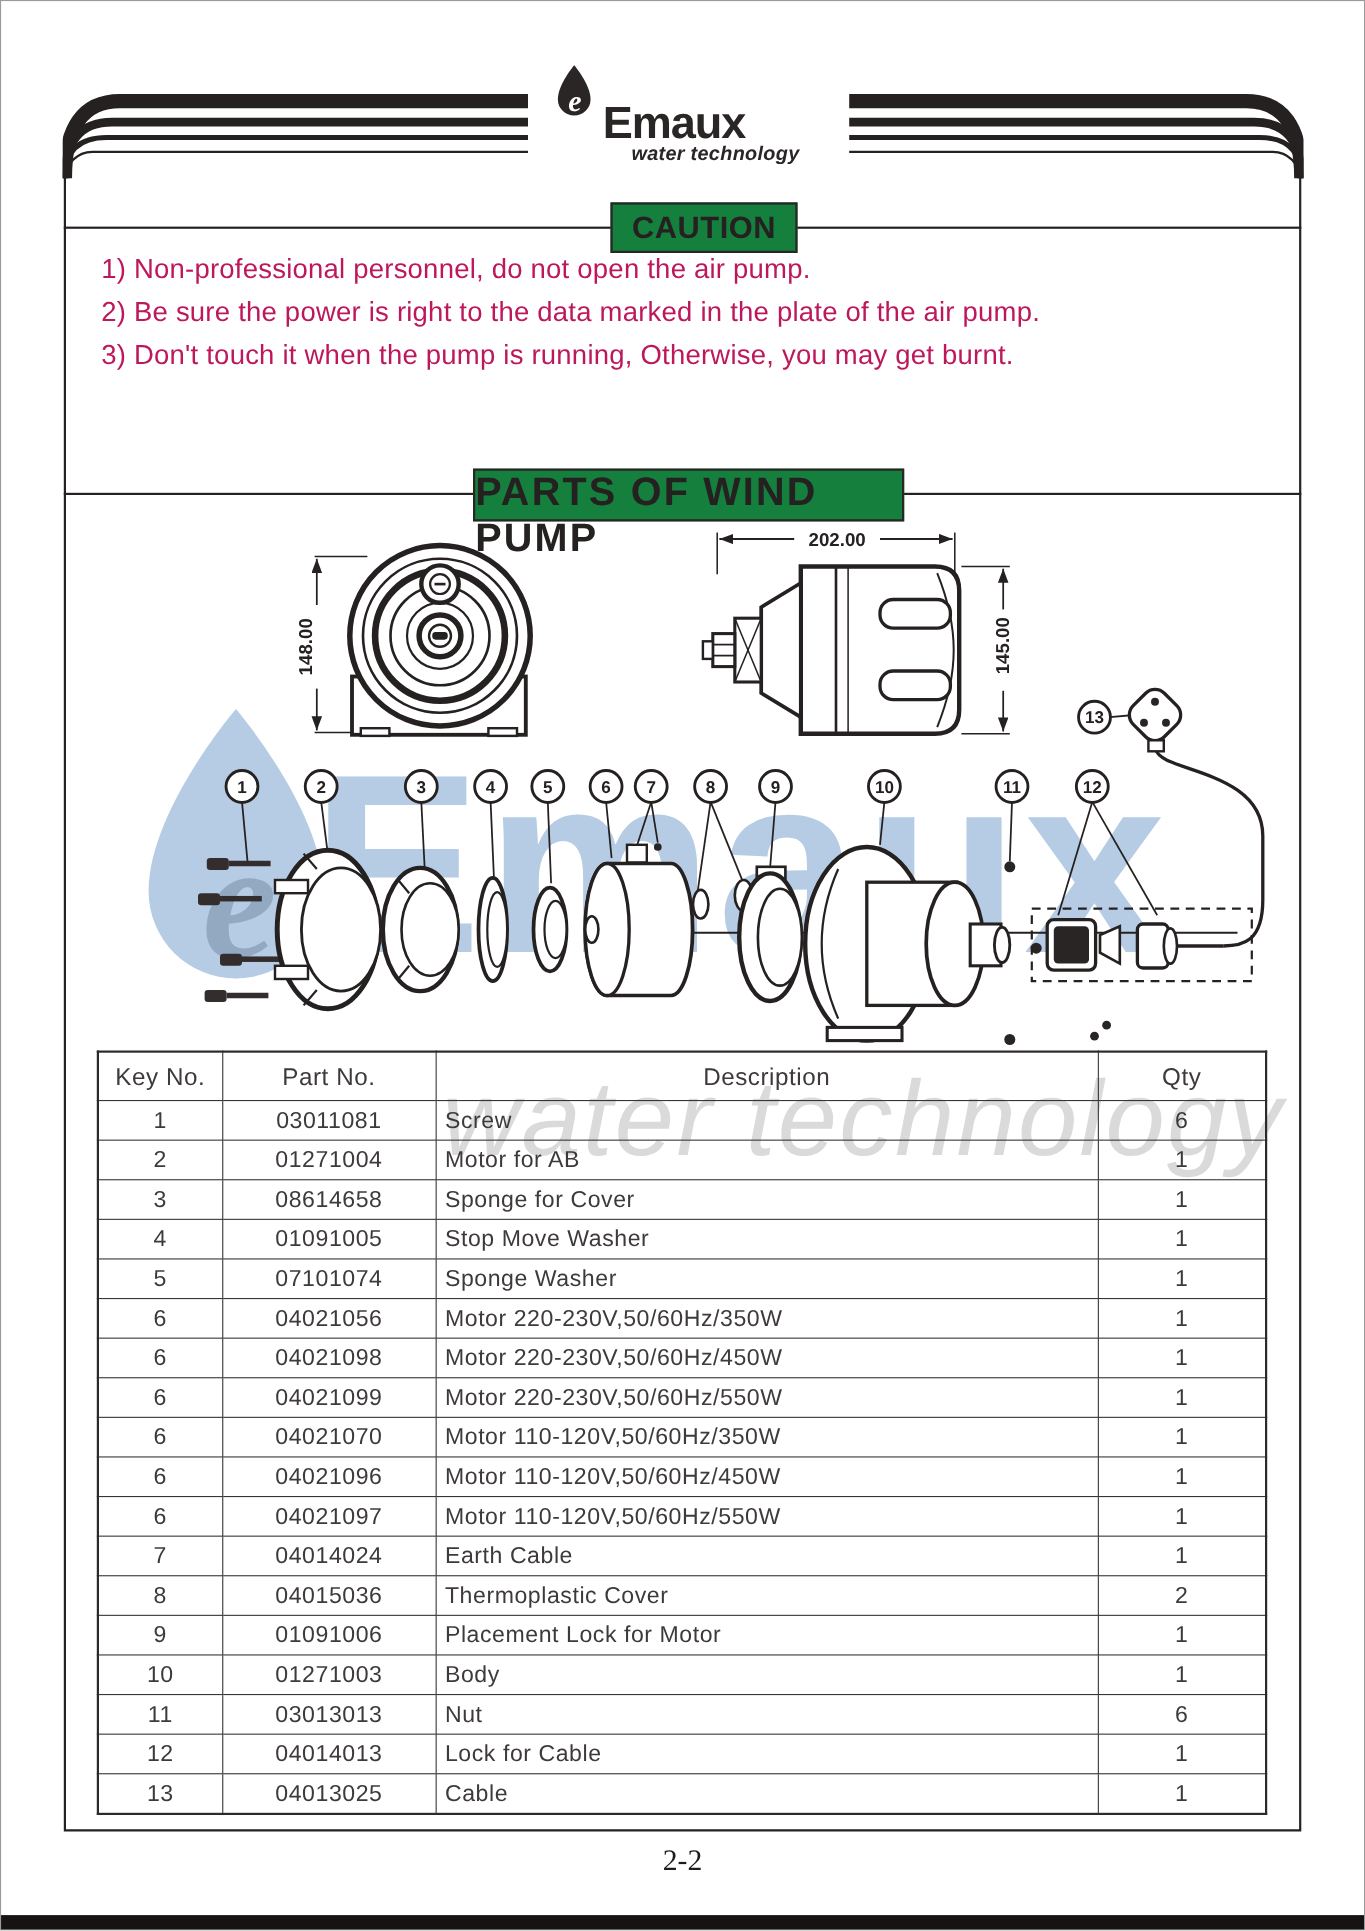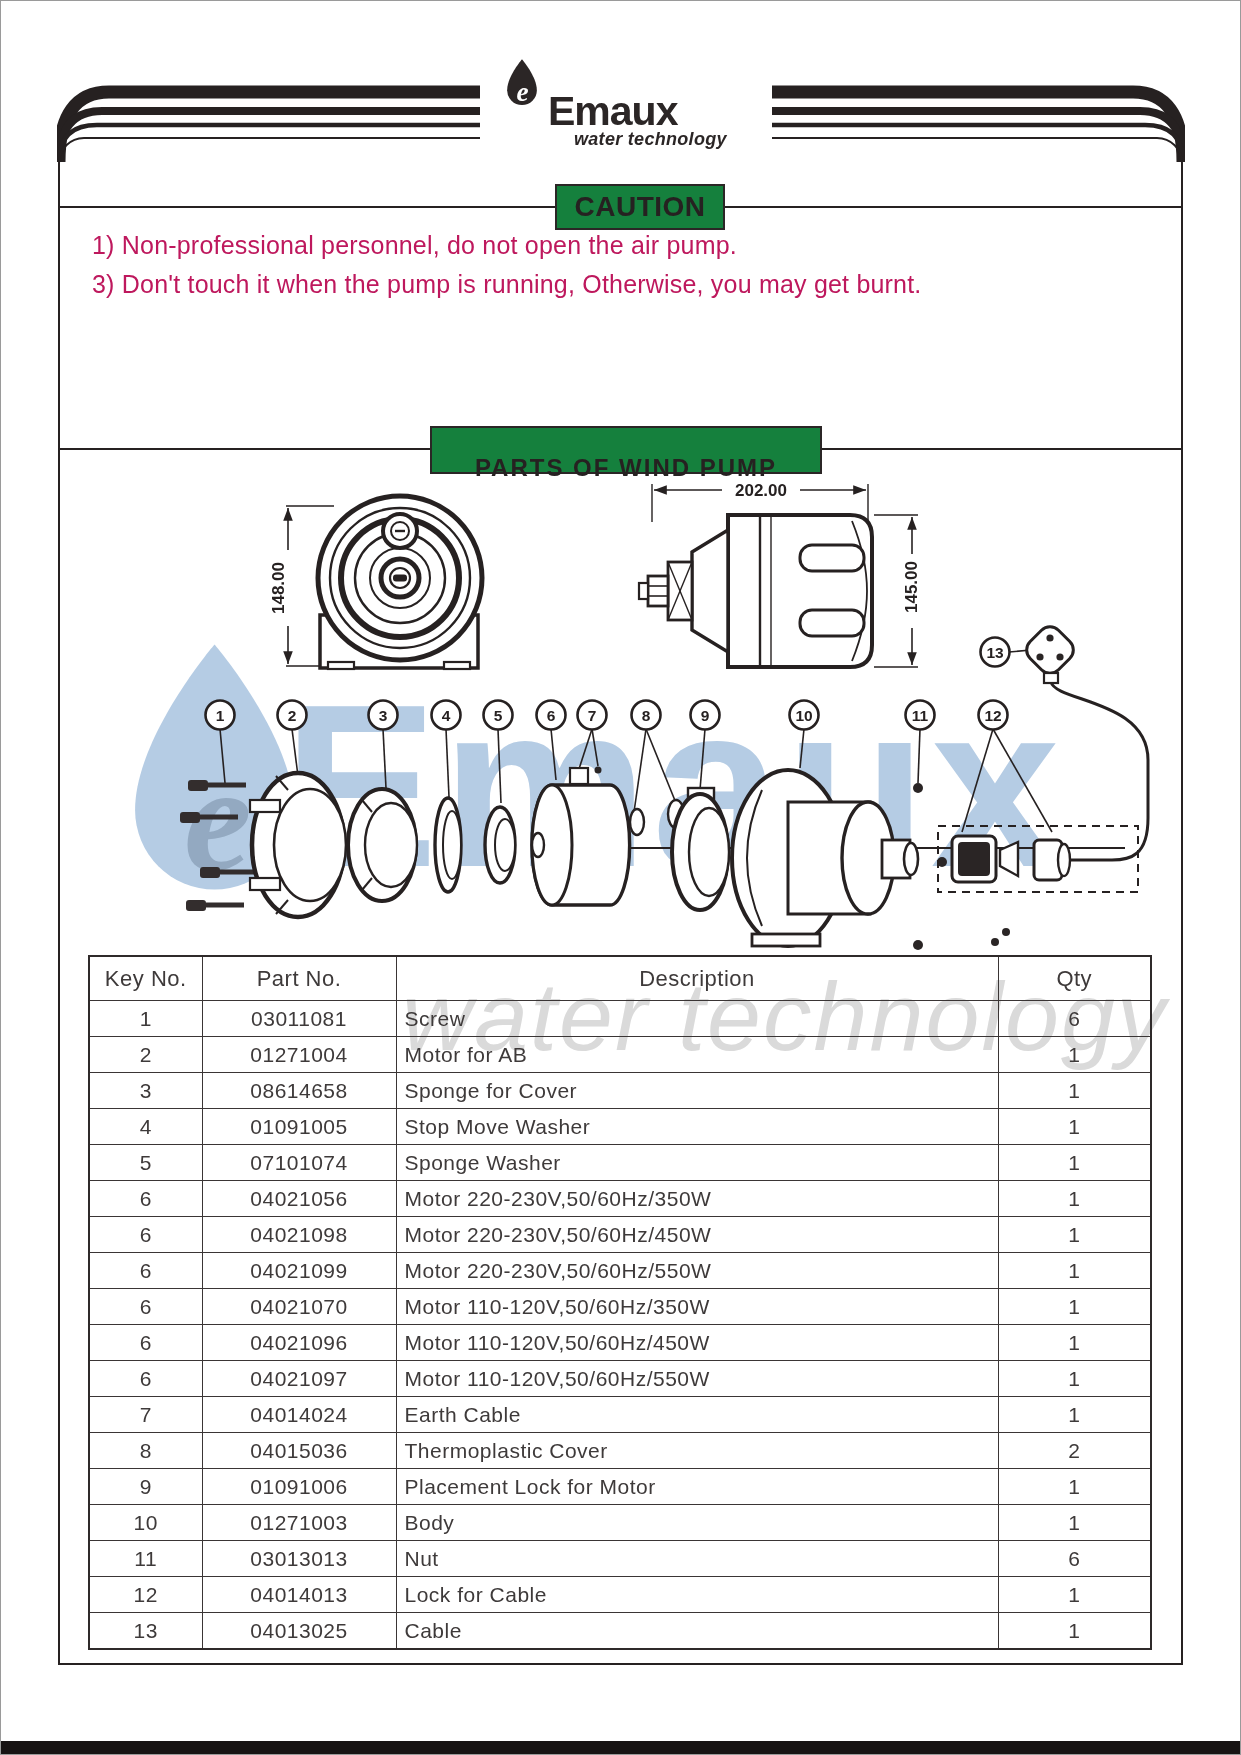--- a/index.html
+++ b/index.html
@@ -19,21 +19,21 @@
               letter-spacing:-1px;color:#2b2626;z-index:5;}
   .brand-tagline{position:absolute;left:574px;top:129px;font-size:18px;font-style:italic;
                  font-weight:bold;color:#2b2626;z-index:5;letter-spacing:0.3px;}
   .logo-drop{position:absolute;left:503px;top:58px;z-index:5;}
 
   
   .rule{position:absolute;height:2px;background:#262121;z-index:2;}
   .head-box{position:absolute;background:#15803d;border:2.5px solid #2b2626;z-index:3;
             display:flex;align-items:center;justify-content:center;box-sizing:border-box;}
   .caution-title{font-size:28px;font-weight:bold;letter-spacing:0.5px;}
-  .parts-title{font-size:24px;font-weight:bold;letter-spacing:2px;margin-top:36px;}
+  .parts-title{font-size:36px;font-weight:bold;letter-spacing:2px;margin-top:36px;}
 
   .caution-list{position:absolute;left:92px;top:226px;width:920px;z-index:3;}
   .caution-item{font-size:25px;line-height:39px;color:#be185d;letter-spacing:0.2px;font-weight:400;}
 
   
   .wm{position:absolute;z-index:1;pointer-events:none;white-space:nowrap;}
   .wm-emaux{left:283px;top:670px;font-size:232px;font-weight:bold;color:#b5cce4;letter-spacing:4px;line-height:1;}
   .wm-tag{left:402px;top:968px;font-size:97px;font-style:italic;color:#dadada;letter-spacing:2px;line-height:1;}
 
   .diagram{position:absolute;left:0;top:0;width:1241px;height:1755px;z-index:3;pointer-events:none;}
@@ -95,20 +95,21 @@
   <div class="brand-name">Emaux</div>
   <div class="brand-tagline">water technology</div>
 
   <div class="rule" style="left:58px;width:1125px;top:206px;"></div>
   <div class="head-box" style="left:555px;top:184px;width:170px;height:46px;">
     <span class="caution-title">CAUTION</span>
   </div>
 
   <div class="caution-list">
     <div class="caution-item">1) Non-professional personnel, do not open the air pump.</div>
+    <div class="caution-item">2) Be sure the power is right to the data marked in the plate of the air pump.</div>
     <div class="caution-item">3) Don't touch it when the pump is running, Otherwise, you may get burnt.</div>
   </div>
 
   <div class="rule" style="left:58px;width:1125px;top:448px;"></div>
   <div class="head-box" style="left:430px;top:426px;width:392px;height:48px;">
     <span class="parts-title">PARTS OF WIND PUMP</span>
   </div>
 
   <svg class="diagram" viewBox="0 0 1241 1755">
     <defs>
@@ -469,15 +470,16 @@
           <tr>
             <td class="c-key">13</td>
             <td class="c-part">04013025</td>
             <td class="c-desc">Cable</td>
             <td class="c-qty">1</td>
           </tr>
         </tbody>
     </table>
   </div>
 
+  <div class="page-number">2-2</div>
   <div class="bottom-bar"></div>
   <div class="screen-border"></div>
 </div>
 
 </body></html>

